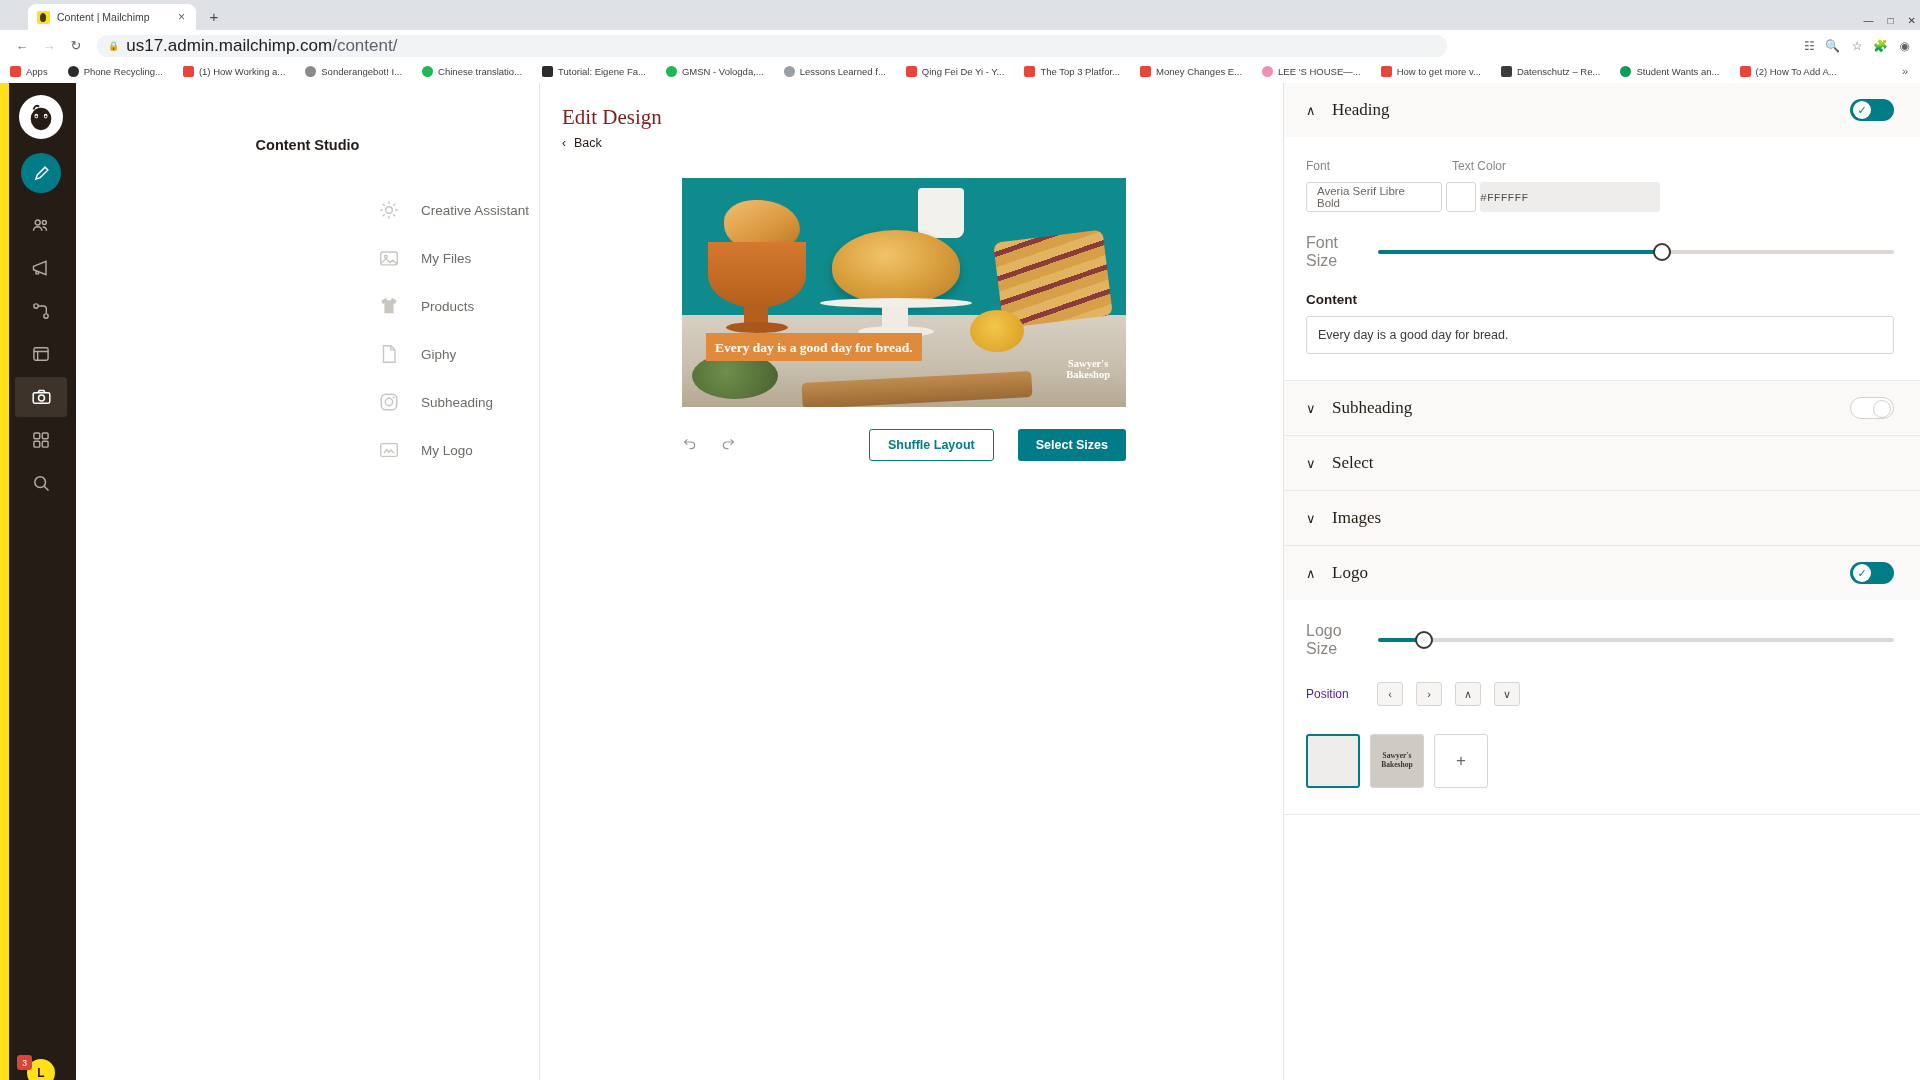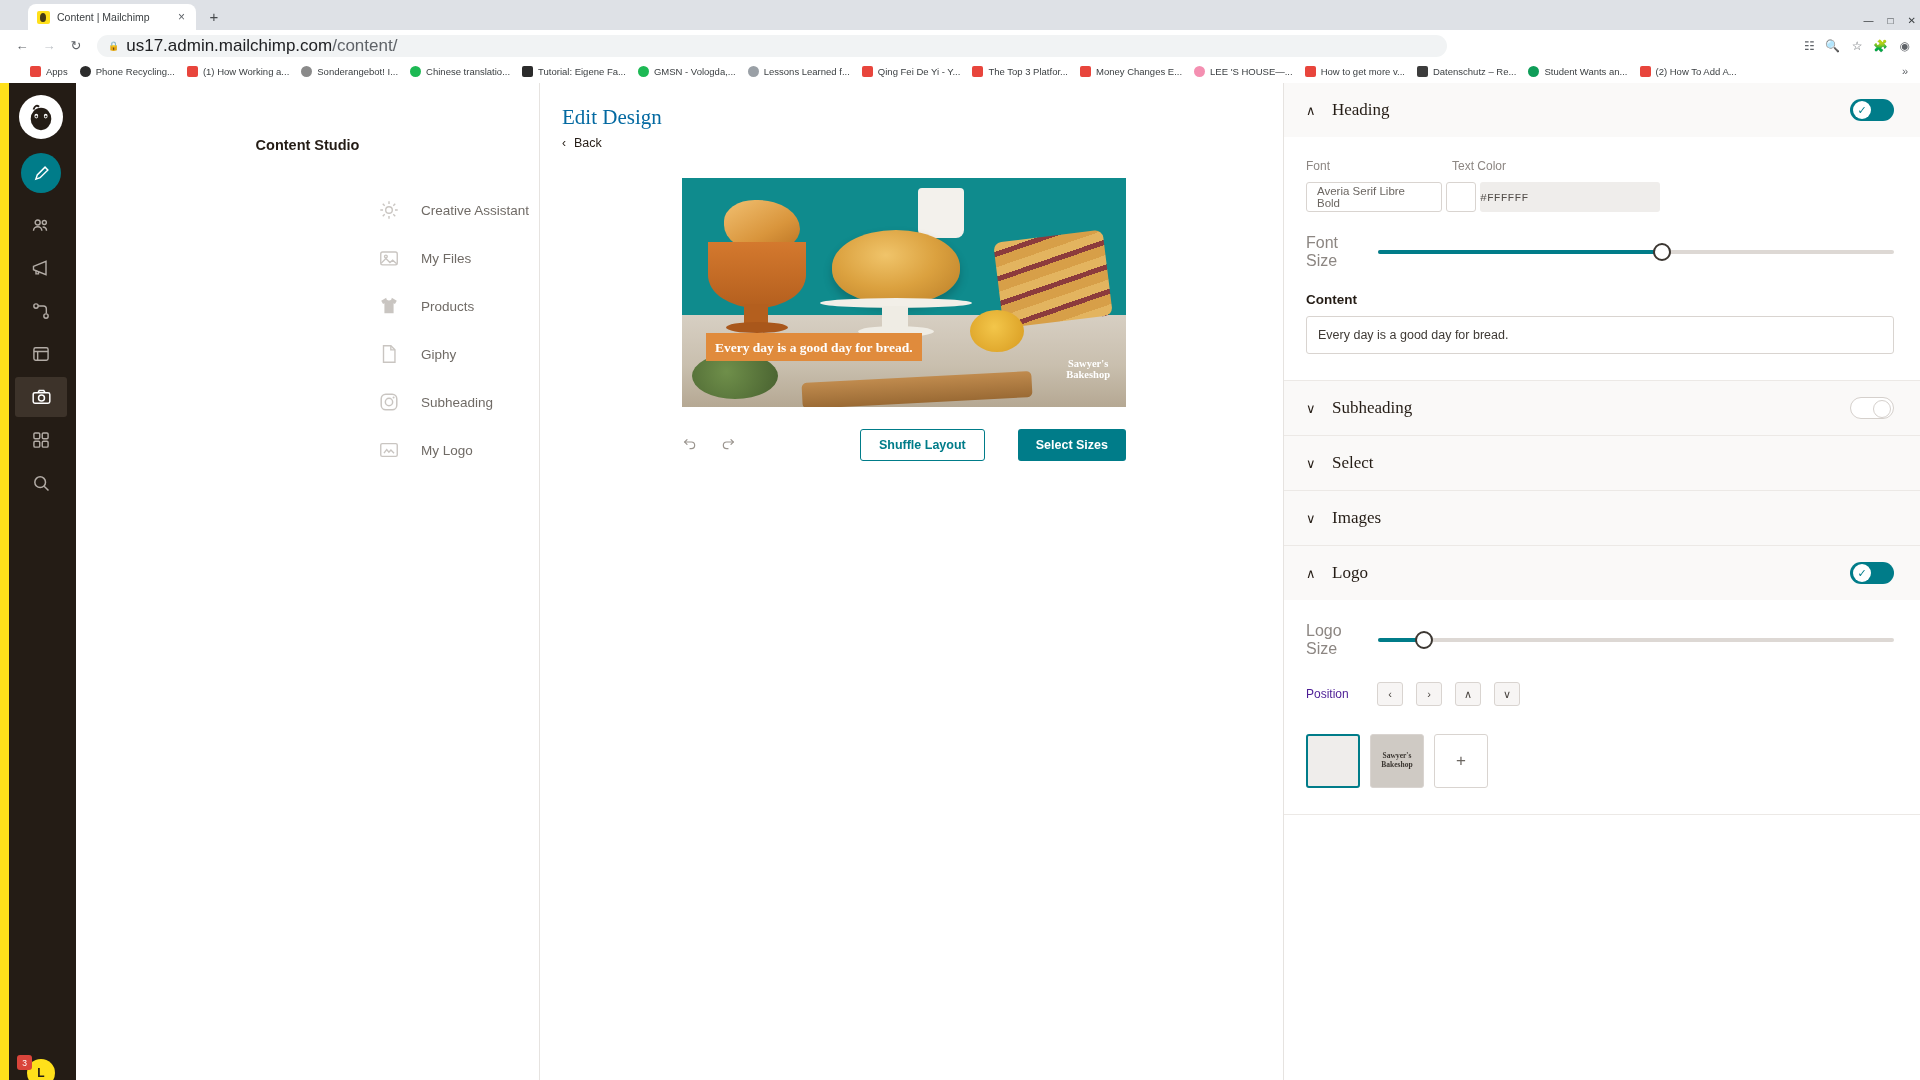--- a/index.html
+++ b/index.html
@@ -66,21 +66,21 @@
   .lock-icon { font-size: 9px; color: #5f6368; }
   .url-text { font-size: 17px; color: #202124; white-space: nowrap; }
   .url-text .path { color: #5f6368; }
   .toolbar .right-icons {
     display: flex; align-items: center; gap: 11px;
     font-size: 12px; color: #5f6368; margin-left: auto; padding-left: 8px;
   }
 
   .bookmarks {
     height: 22px; background: #ffffff; display: flex; align-items: center;
-    gap: 0px; padding: 0 8px 2px 24px; overflow: hidden;
+    gap: 8px; padding: 0 8px 2px 4px; overflow: hidden;
   }
   .bm {
     display: flex; align-items: center; gap: 5px;
     padding: 2px 6px; max-width: 118px; flex: none;
   }
   .bm-ico { width: 11px; height: 11px; flex: none; border-radius: 2px; }
   .bm-label {
     font-size: 9.5px; color: #3c4043; white-space: nowrap;
     overflow: hidden; text-overflow: ellipsis;
   }
@@ -147,21 +147,21 @@
     margin-left: -300px; padding-left: 300px;
   }
   .studio-ico {
     width: 26px; height: 26px; flex: none; color: #c9c5c1;
     display: flex; align-items: center; justify-content: center;
   }
   .studio-label { font-size: 13.5px; color: #706b66; }
 
   
   #canvas { flex: 1; background: #ffffff; position: relative; padding: 22px 0 0 22px; }
-  .page-title { font-size: 21px; color: #0369a1; font-family: "Liberation Serif", serif; }
+  .page-title { font-size: 21px; color: #7f1d1d; font-family: "Liberation Serif", serif; }
   .back-link {
     display: flex; align-items: center; gap: 8px;
     font-size: 12.5px; color: #241c15; margin-top: 6px;
   }
   .back-chev { font-size: 12px; }
 
   .design-wrap { margin: 28px 0 0 120px; width: 444px; }
   .design-img {
     width: 444px; height: 229px; position: relative; overflow: hidden;
     background: #0d8a8a;
@@ -243,21 +243,21 @@
   .logo-mark {
     position: absolute; right: 16px; bottom: 26px;
     font-family: "Liberation Serif", serif; font-weight: bold;
     font-size: 10.5px; color: #ffffff; line-height: 1.12; text-align: center;
   }
 
   .controls-row {
     display: flex; align-items: center; margin-top: 22px; width: 444px;
   }
   .undo-redo { display: flex; gap: 22px; color: #9a948e; font-size: 15px; }
-  .btn-group { margin-left: auto; display: flex; gap: 33px; }
+  .btn-group { margin-left: auto; display: flex; gap: 24px; }
   .btn {
     font-size: 12.5px; font-weight: bold; padding: 0 18px; height: 32px;
     border-radius: 3px; display: flex; align-items: center; justify-content: center;
     white-space: nowrap;
   }
   .btn-outline { border: 1px solid #007c89; color: #007c89; background: #fff; }
   .btn-solid { background: #007c89; color: #ffffff; }
 
   
   #inspector {

